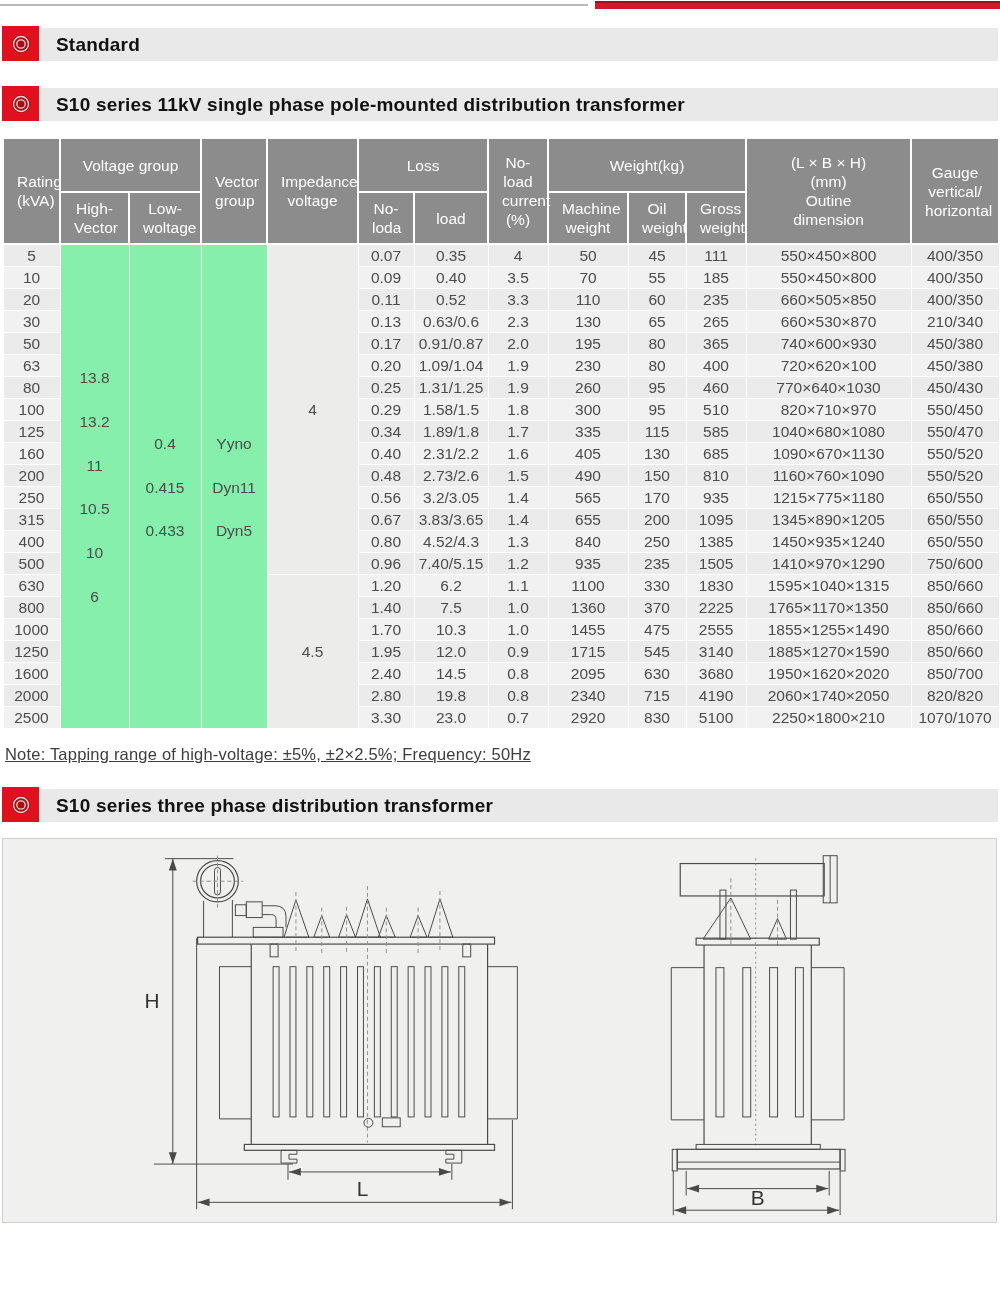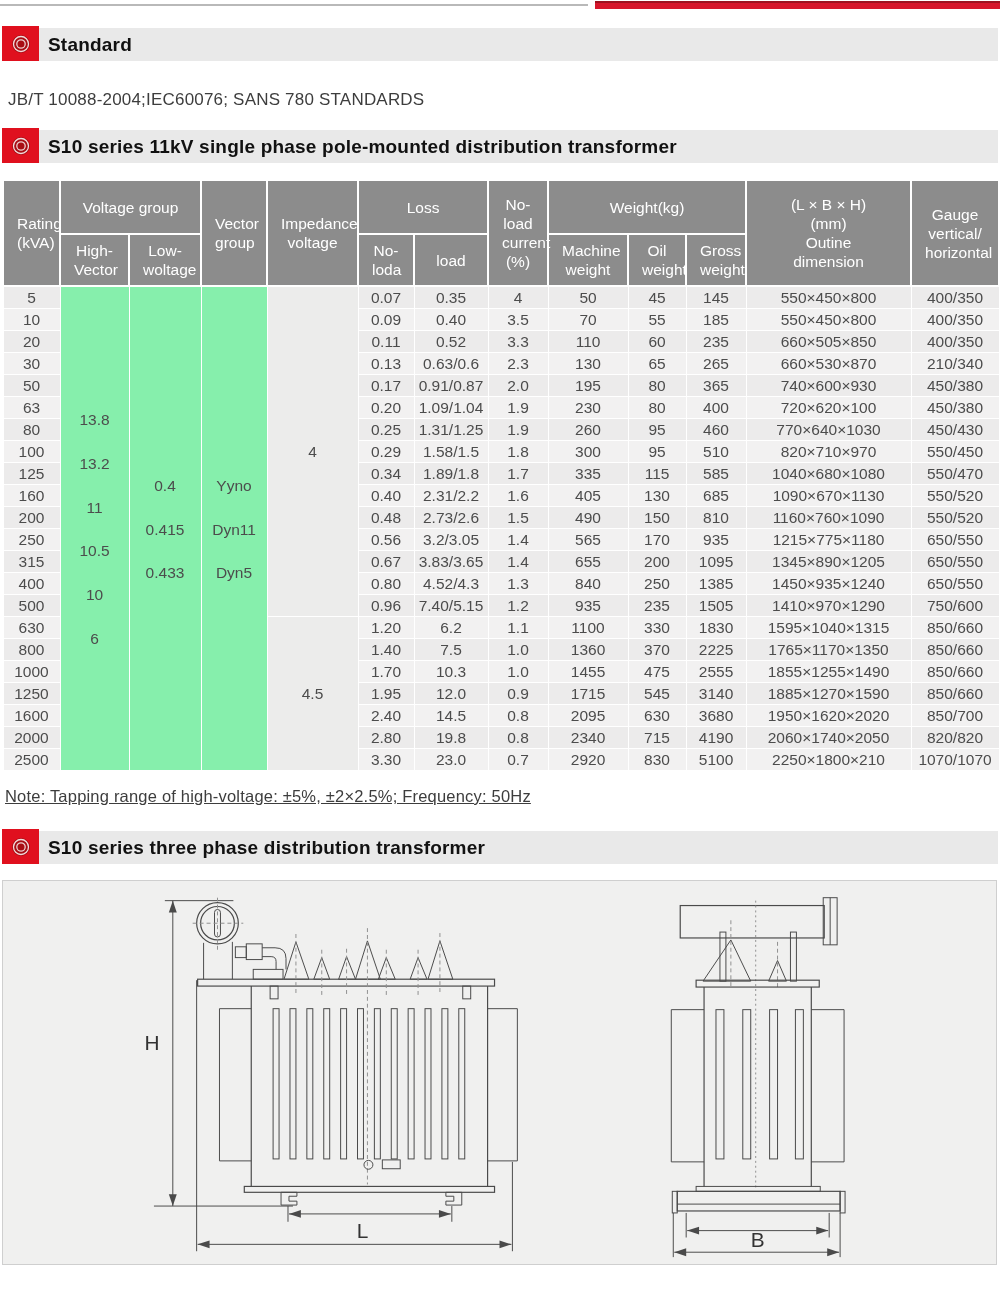--- a/index.html
+++ b/index.html
@@ -9,21 +9,21 @@
     font-family:"Liberation Sans","DejaVu Sans",sans-serif;
     color:#222; position:relative;
   }
   
   .topbar { position:relative; height:10px; }
   .topbar .gray-line { position:absolute; left:0; top:4px; width:588px; height:2px; background:#b9b9b9; }
   .topbar .red-line  { position:absolute; left:595px; top:1px; right:0; height:8px; background:#d6162b; border-top:2px solid #9e1220; }
   
   .sec-header { display:flex; align-items:stretch; margin:0 2px; }
   .sec-header .icon-box { width:37px; height:35px; background:#e0101e; flex:0 0 37px; display:flex; align-items:center; justify-content:center; }
-  .sec-header .bar { flex:1; background:#e9e9e9; height:33px; margin-top:2px; display:flex; align-items:center; padding-left:9px; }
+  .sec-header .bar { flex:1; background:#e9e9e9; height:33px; margin-top:2px; display:flex; align-items:center; padding-left:17px; }
   .sec-header .bar .title { font-size:19px; font-weight:bold; color:#111; letter-spacing:.2px; }
   .sec-std { margin-top:16px; }
   .sec-2 { margin-top:15px;text-align:right; }
   .sec-3 { margin-top:23px; }
   
   .standards { margin:25px 0 0 8px; font-size:17px; color:#3d3d3d; line-height:27px; letter-spacing:.2px; }
   
   table.spec { border-collapse:collapse; table-layout:fixed; width:996px; margin:16px 2px 0 2px; }
   table.spec th {
     background:#8c8c8c; color:#fff; font-weight:normal; font-size:15.5px;
@@ -70,21 +70,20 @@
       <circle cx="11" cy="11" r="7.5" fill="none" stroke="#ffffff" stroke-opacity=".85" stroke-width="1.3"></circle>
       <circle cx="11" cy="11" r="4.2" fill="none" stroke="#ffffff" stroke-opacity=".8" stroke-width="1.3"></circle>
     </svg>
   </div>
   <div class="bar">
     <span class="title">Standard</span>
   </div>
 </div>
 
 <div class="standards">
-  <div>JB/T 10088-2004;IEC60076; SANS 780 STANDARDS</div>
 </div>
 
 <div class="sec-header sec-2">
   <div class="icon-box">
     <svg width="22" height="22" viewBox="0 0 22 22">
       <circle cx="11" cy="11" r="9" fill="#a80d14"></circle>
       <circle cx="11" cy="11" r="7.5" fill="none" stroke="#ffffff" stroke-opacity=".85" stroke-width="1.3"></circle>
       <circle cx="11" cy="11" r="4.2" fill="none" stroke="#ffffff" stroke-opacity=".8" stroke-width="1.3"></circle>
     </svg>
   </div>
@@ -168,21 +167,21 @@
           <span class="mlabel" style="top: 40.9091%;">Yyno</span>
           <span class="mlabel" style="top: 50%;">Dyn11</span>
           <span class="mlabel" style="top: 59.0909%;">Dyn5</span>
         </td>
         <td class="imped" rowspan="15">4</td>
         <td class="data">0.07</td>
         <td class="data">0.35</td>
         <td class="data">4</td>
         <td class="data">50</td>
         <td class="data">45</td>
-        <td class="data">145</td>
+        <td class="data">111</td>
         <td class="data c-dim">550×450×800</td>
         <td class="data">400/350</td>
       </tr>
       <tr>
         <td class="data c-rating">10</td>
         <td class="data">0.09</td>
         <td class="data">0.40</td>
         <td class="data">3.5</td>
         <td class="data">70</td>
         <td class="data">55</td>

